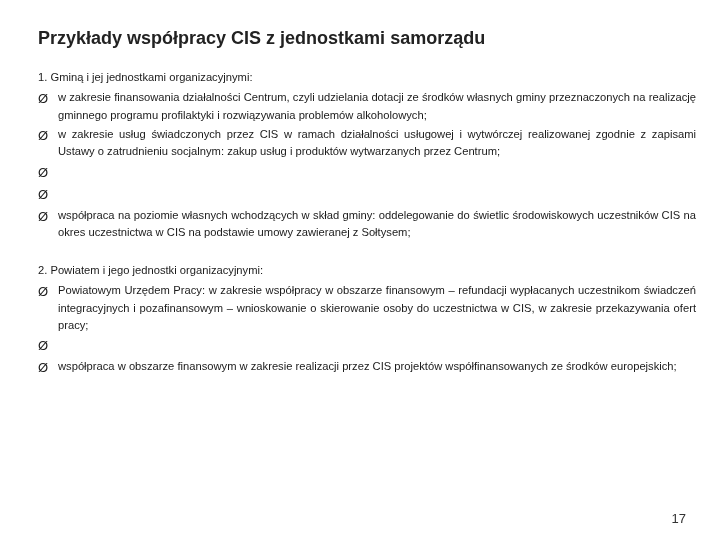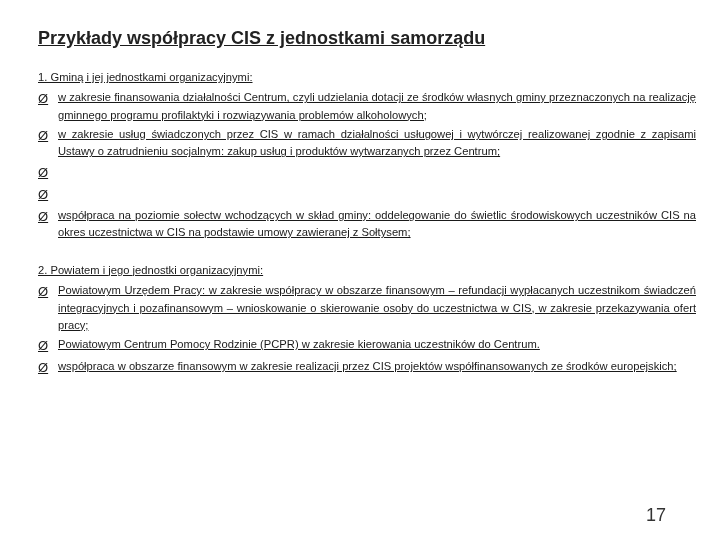--- a/index.html
+++ b/index.html
@@ -17,21 +17,20 @@
       color: #1a1a1a;
       overflow: hidden;
     }
 
     .page {
       width: 712px;
       height: 540px;
       background: #ffffff;
       padding: 28px 16px 20px 38px;
       position: relative;
-      text-decoration: underline;
     }
 
     .title {
       font-size: 18px;
       font-weight: bold;
       color: #222222;
       margin-bottom: 16px;
       text-align: left;
     }
 
@@ -65,22 +64,22 @@
 
     .bullet-text {
       flex: 1;
       line-height: 1.55;
       text-align: justify;
     }
 
     .page-number {
       position: absolute;
       bottom: 14px;
-      right: 46px;
-      font-size: 18px;
+      right: 26px;
+      font-size: 13px;
       color: #333333;
     }
   </style>
 </head>
 <body>
 
 <div class="page">
 
   <div class="title">Przykłady współpracy  CIS z jednostkami samorządu</div>
 
@@ -101,33 +100,32 @@
     <div class="bullet-item">
       <span class="bullet">Ø</span>
     </div>
 
     <div class="bullet-item">
       <span class="bullet">Ø</span>
     </div>
 
     <div class="bullet-item">
       <span class="bullet">Ø</span>
-      <span class="bullet-text"> współpraca na poziomie sołectw wchodzących w skład gminy: oddelegowanie do świetlic środowiskowych uczestników CIS na okres uczestnictwa w CIS na podstawie umowy zawieranej z Sołtysem;</span>
+      <span class="bullet-text"> współpraca na poziomie własnych wchodzących w skład gminy: oddelegowanie do świetlic środowiskowych uczestników CIS na okres uczestnictwa w CIS na podstawie umowy zawieranej z Sołtysem;</span>
     </div>
 
     <span class="section-heading">2. Powiatem i jego jednostki organizacyjnymi:</span>
 
     <div class="bullet-item">
       <span class="bullet">Ø</span>
       <span class="bullet-text">Powiatowym Urzędem Pracy: w zakresie współpracy w obszarze finansowym – refundacji wypłacanych uczestnikom świadczeń integracyjnych i pozafinansowym – wnioskowanie o skierowanie osoby do uczestnictwa w CIS, w zakresie przekazywania ofert pracy;</span>
     </div>
 
     <div class="bullet-item">
       <span class="bullet">Ø</span>
-      <span class="bullet-text"> Powiatowym Centrum Pomocy Rodzinie (PCPR) w zakresie kierowania uczestników do Centrum.</span>
     </div>
 
 
     <div class="bullet-item">
       <span class="bullet">Ø</span>
       <span class="bullet-text">współpraca w obszarze finansowym w zakresie realizacji przez CIS projektów współfinansowanych ze środków europejskich;</span>
     </div>
 
   </div>
 

